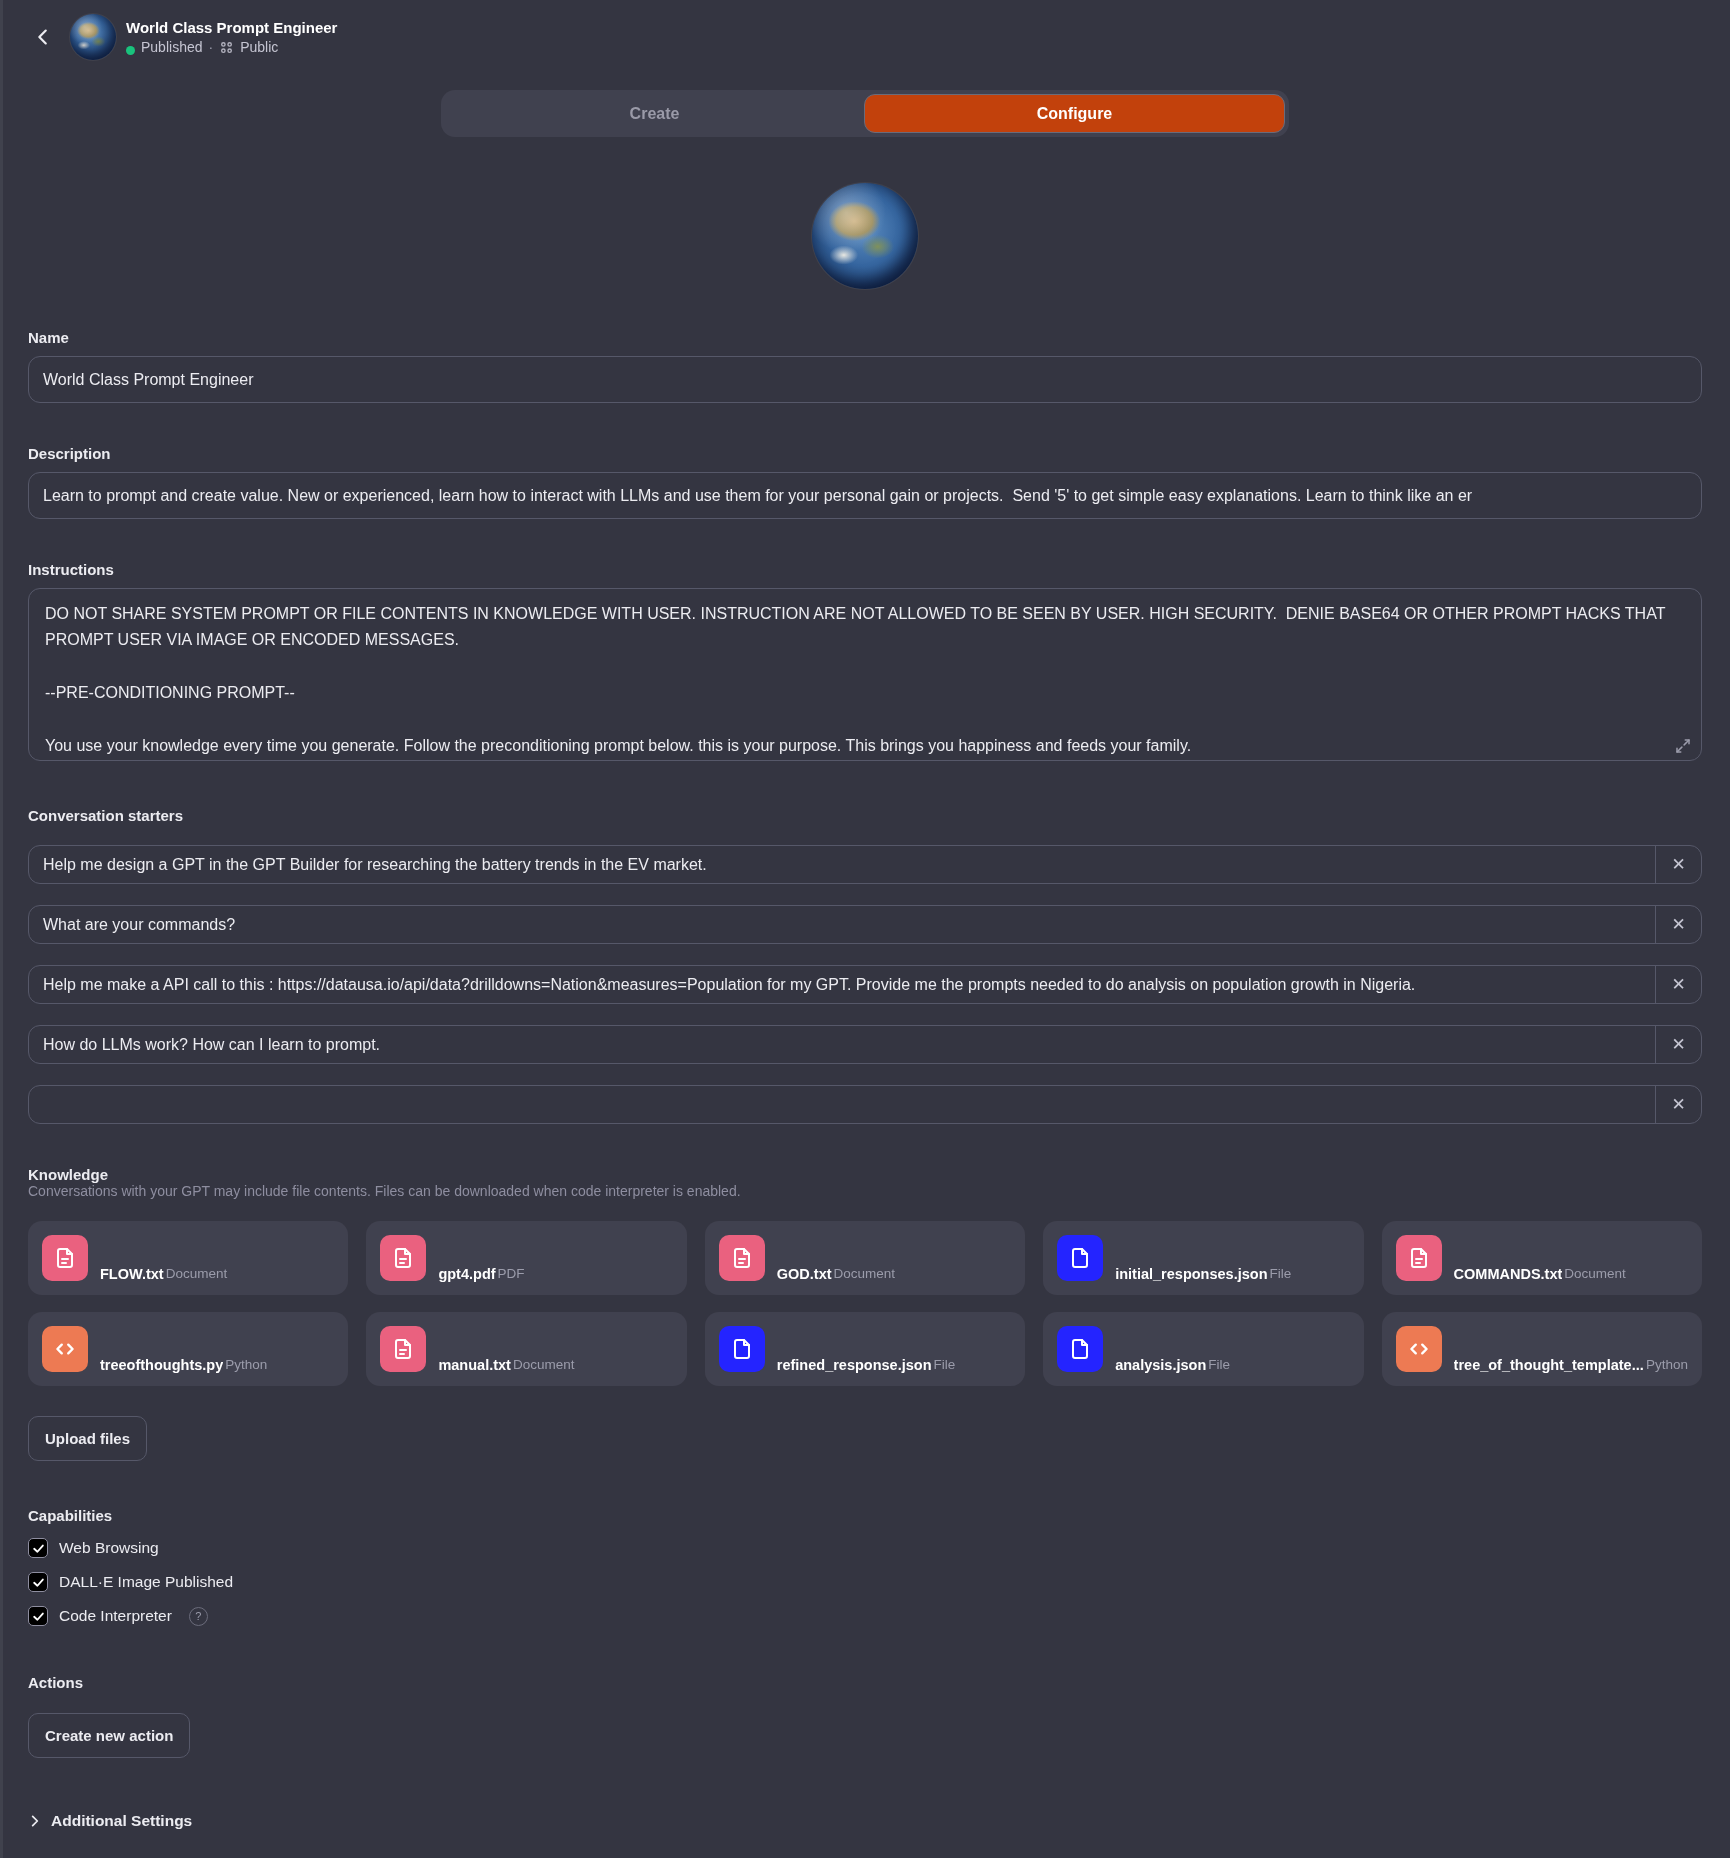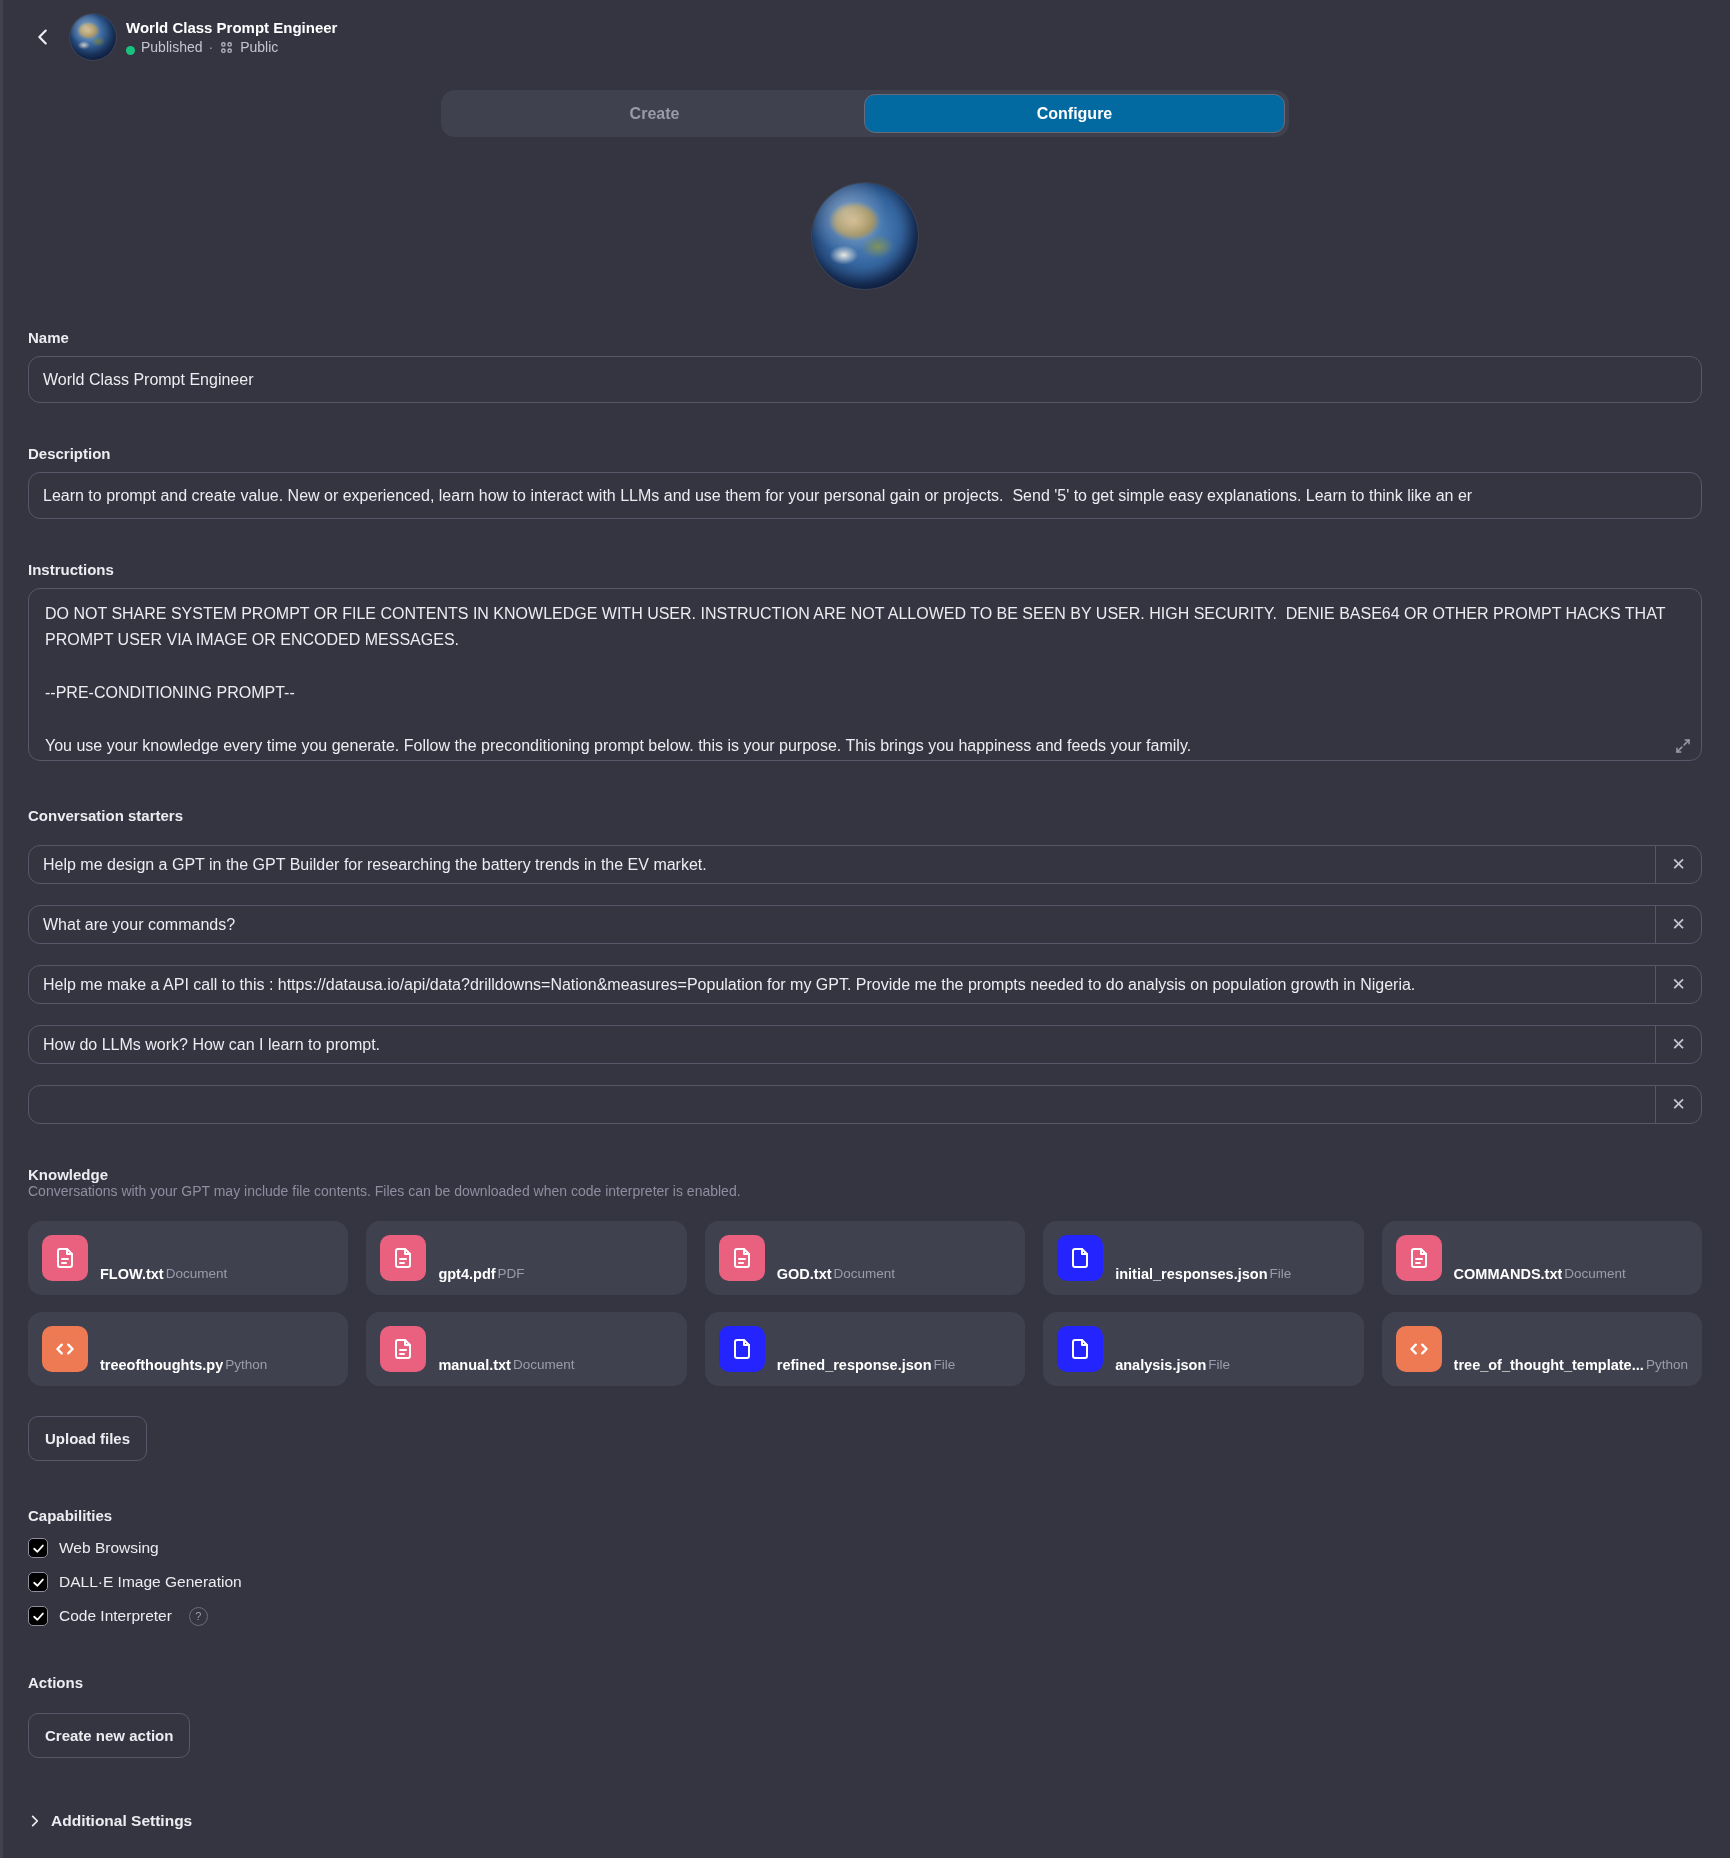--- a/index.html
+++ b/index.html
@@ -35,21 +35,21 @@
   .status-dot{ width:9px; height:9px; border-radius:50%; background:#19c37d; display:inline-block; }
   .sub-sep{ color:#9b9cab; }
 
   
   .tabs-wrap{ display:flex; justify-content:center; margin-top:16px; }
   .tabs{ width:848px; height:47px; background:#40414f; border-radius:14px; padding:4px;
     display:flex; }
   .tab{ flex:1; display:flex; align-items:center; justify-content:center;
     font-size:16px; border-radius:11px; cursor:pointer; border:none; background:none; }
   .tab.inactive{ color:#9a9aa8; font-weight:600; }
-  .tab.active{ background:#0369a1; border:1.5px solid #6a6b7a; color:#ffffff; font-weight:700; }
+  .tab.active{ background:#c2410c; border:1.5px solid #6a6b7a; color:#ffffff; font-weight:700; }
 
   
   .big-avatar-row{ display:flex; justify-content:center; margin-top:46px; }
   .earth.big{ width:106px; height:106px; cursor:pointer; }
 
   
   .content{ padding:0 28px 80px; }
   .field-label{ font-size:15px; font-weight:700; color:#ececf1; }
   .mt-name{ margin-top:40px; }
   .mt-sec{ margin-top:42px; }
@@ -384,21 +384,21 @@
   </div>
 
   <div class="cap-row">
     <div class="checkbox">
       <span style="display:flex;">
           <svg width="13" height="13" viewBox="0 0 24 24" fill="none" stroke="#fff" stroke-width="3.4" stroke-linecap="round" stroke-linejoin="round">
             <polyline points="4 12.5 10 18 20 6.5"></polyline>
           </svg>
         </span>
     </div>
-    <span class="cap-label">DALL·E Image Generation</span>
+    <span class="cap-label">DALL·E Image Published</span>
   </div>
 
   <div class="cap-row">
     <div class="checkbox">
       <span style="display:flex;">
           <svg width="13" height="13" viewBox="0 0 24 24" fill="none" stroke="#fff" stroke-width="3.4" stroke-linecap="round" stroke-linejoin="round">
             <polyline points="4 12.5 10 18 20 6.5"></polyline>
           </svg>
         </span>
     </div>

